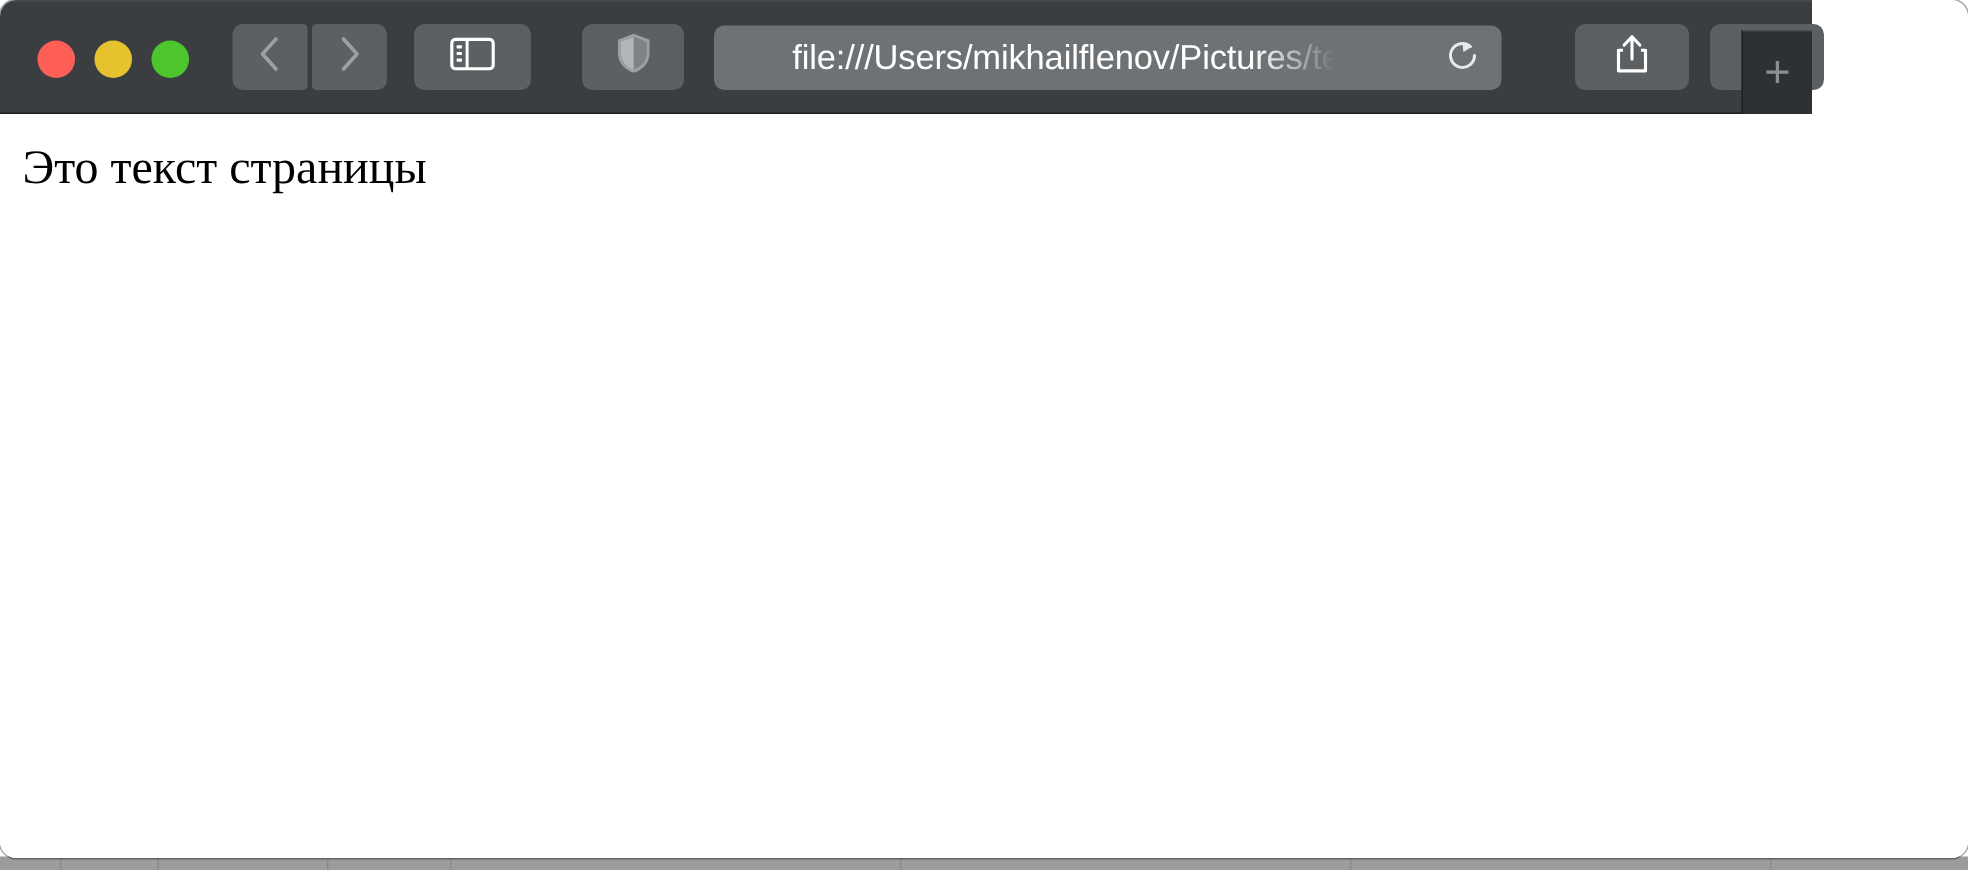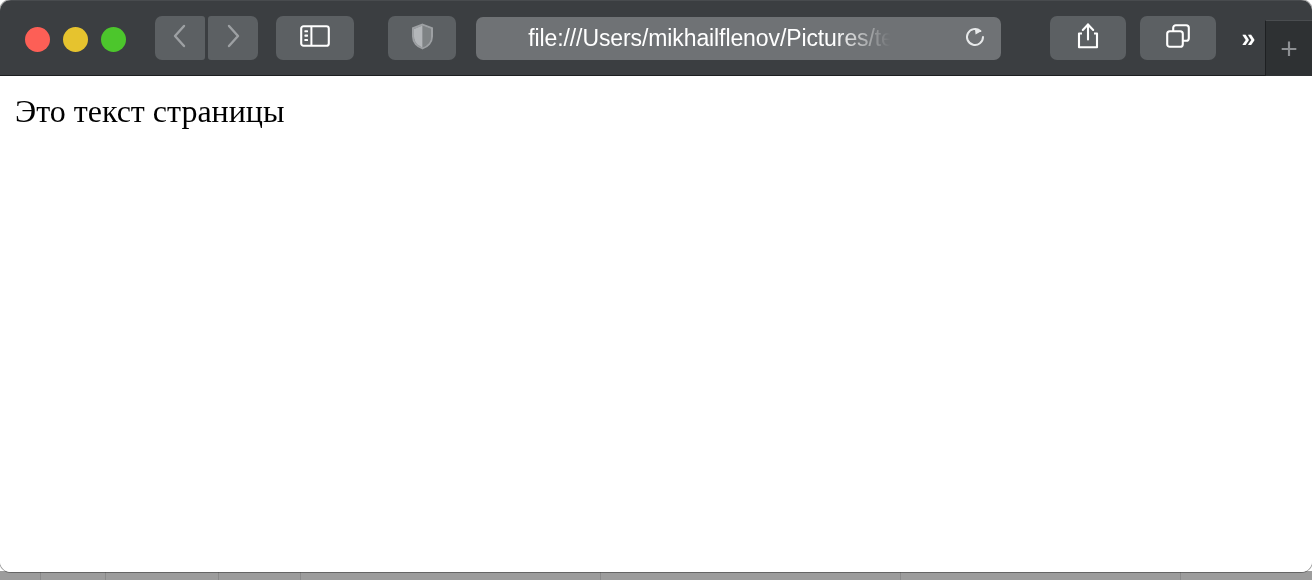--- a/index.html
+++ b/index.html
@@ -48,21 +48,21 @@
     border-radius: 11px 11px 11px 11px;
     overflow: hidden;
     background: #ffffff;
     box-shadow: 0 0 0 1px rgba(0,0,0,0.35);
   }
 
   
   #toolbar {
     position: absolute;
     left: 0; top: 0;
-    width: 1312px;
+    width: 1208px;
     height: 76px;
     background: #3b3e41;
     border-bottom: 1px solid #1d1f21;
     box-sizing: border-box;
     text-decoration: underline;
   }
   #toolbar::before {
     content: "";
     position: absolute;
     left: 0; top: 0; right: 0;

